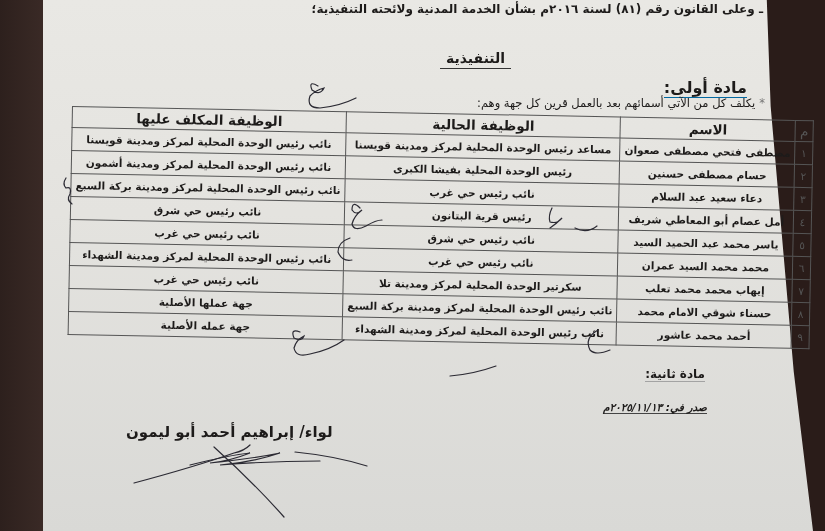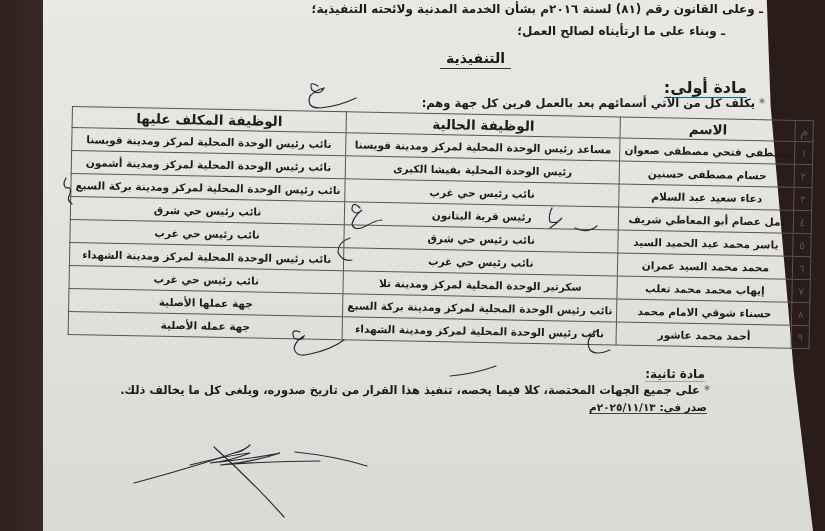--- a/index.html
+++ b/index.html
@@ -8,46 +8,45 @@
   .bg-left{position:absolute;left:0;top:0;width:44px;height:531px;background:linear-gradient(90deg,#2d201d,#3a2a26);}
   .paper{position:absolute;left:43px;top:0;width:770px;height:531px;
          background:linear-gradient(180deg,#e9e8e4 0%,#e4e3df 40%,#d9d9d6 100%);
          clip-path:polygon(0 0,94% 0,94.5% 20%,96% 45%,97.5% 70%,100% 100%,0 100%);}
   .doc{position:absolute;left:0;top:0;width:825px;height:530px;direction:rtl;}
   .line{position:absolute;font-size:12px;font-weight:bold;white-space:nowrap;letter-spacing:0;}
   .l1{right:62px;top:2px;}
   .l2{right:100px;top:24px;}
   .title{position:absolute;left:440px;top:50px;font-size:14px;font-weight:bold;border-bottom:1.5px solid #333;padding:0 6px 2px;letter-spacing:6px;}
   .art1{position:absolute;right:78px;top:78px;font-size:16px;font-weight:bold;border-bottom:1px solid #0369a1;}
-  .art1-text{position:absolute;right:60px;top:96px;font-size:11.5px;font-weight:bold;}
+  .art1-text{position:absolute;right:60px;top:96px;font-size:11.5px;font-weight:normal;}
   .bullet{color:#777;margin-left:4px;}
   table{position:absolute;left:72px;top:106px;width:706px;border-collapse:collapse;
         transform:rotate(1.1deg);transform-origin:left top;font-size:10.5px;font-weight:bold;}
   td,th{border:1px solid #555;text-align:center;height:22px;padding:0 4px;white-space:nowrap;}
   th{font-size:13.5px;height:20px;}
   .c-num{width:30px;color:#555;font-weight:normal;}
   .c-name{width:180px;}
   .c-cur{width:240px;}
   .c-new{width:256px;}
   .art2{position:absolute;right:120px;top:367px;font-size:12px;font-weight:bold;border-bottom:1px solid #a3a3a3;}
   .art2-text{position:absolute;right:115px;top:383px;font-size:11.5px;font-weight:bold;}
-  .issued{position:absolute;right:118px;top:401px;font-size:10.5px;font-weight:bold;border-bottom:1px solid #444;}
+  .issued{position:absolute;right:118px;top:401px;font-size:10.5px;font-weight:bold;border-bottom:1px solid #444;font-style:italic;}
   .sign-name{position:absolute;left:126px;top:423px;font-size:15px;font-weight:bold;}
   .sign-title{position:absolute;left:118px;top:489px;font-size:15px;font-weight:bold;letter-spacing:3px;}
   svg.ink{position:absolute;left:0;top:0;pointer-events:none;}
 </style>
 </head>
 <body>
 
 <div class="bg-left"></div>
 <div class="paper"></div>
 
 <div class="doc">
   <div class="line l1">ـ وعلى القانون رقم (٨١) لسنة ٢٠١٦م بشأن الخدمة المدنية ولائحته التنفيذية؛</div>
-  <div class="line l2">ـ وبناء على ما ارتأيناه لصالح العمل؛</div>
 
   <div class="title">التنفيذية</div>
 
   <div class="art1">مادة أولى:</div>
   <div class="art1-text"><span class="bullet">*</span><span>يكلف كل من الآتي أسمائهم بعد بالعمل قرين كل جهة وهم:</span></div>
 
   <table dir="rtl">
     <thead>
       <tr>
         <th class="c-num">م</th>
@@ -108,23 +107,23 @@
       <tr>
         <td class="c-num">٩</td>
         <td>أحمد محمد عاشور</td>
         <td>نائب رئيس الوحدة المحلية لمركز ومدينة الشهداء</td>
         <td>جهة عمله الأصلية</td>
       </tr>
     </tbody>
   </table>
 
   <div class="art2">مادة ثانية:</div>
-  <div class="art2-text"><span class="bullet">*</span><span>على جميع الجهات المختصة، كلا فيما يخصه، تنفيذ هذا القرار من تاريخ صدوره، ويلغى كل ما يخالف ذلك.</span></div>
   <div class="issued">صدر في: ٢٠٢٥/١١/١٣م</div>
 
+  <div class="sign-name">لواء/ إبراهيم أحمد أبو ليمون</div>
 </div>
 
 <svg class="ink" width="825" height="531">
   <g fill="none" stroke="#2b2a33" stroke-width="1.2" stroke-linecap="round">
 
     <path d="M318 86 q-10 -6 -6 4 q8 6 12 -2 q-8 2 -14 8 q-4 12 10 12 q20 -2 36 -10"></path>
 
     <path d="M360 208 q-8 -8 -8 2 q4 6 10 0 q-8 6 -10 14 q2 8 14 2 q10 -6 16 -6"></path>
     <path d="M552 208 q-4 8 -2 14 q8 2 12 -4 q-6 6 -12 10"></path>
 

